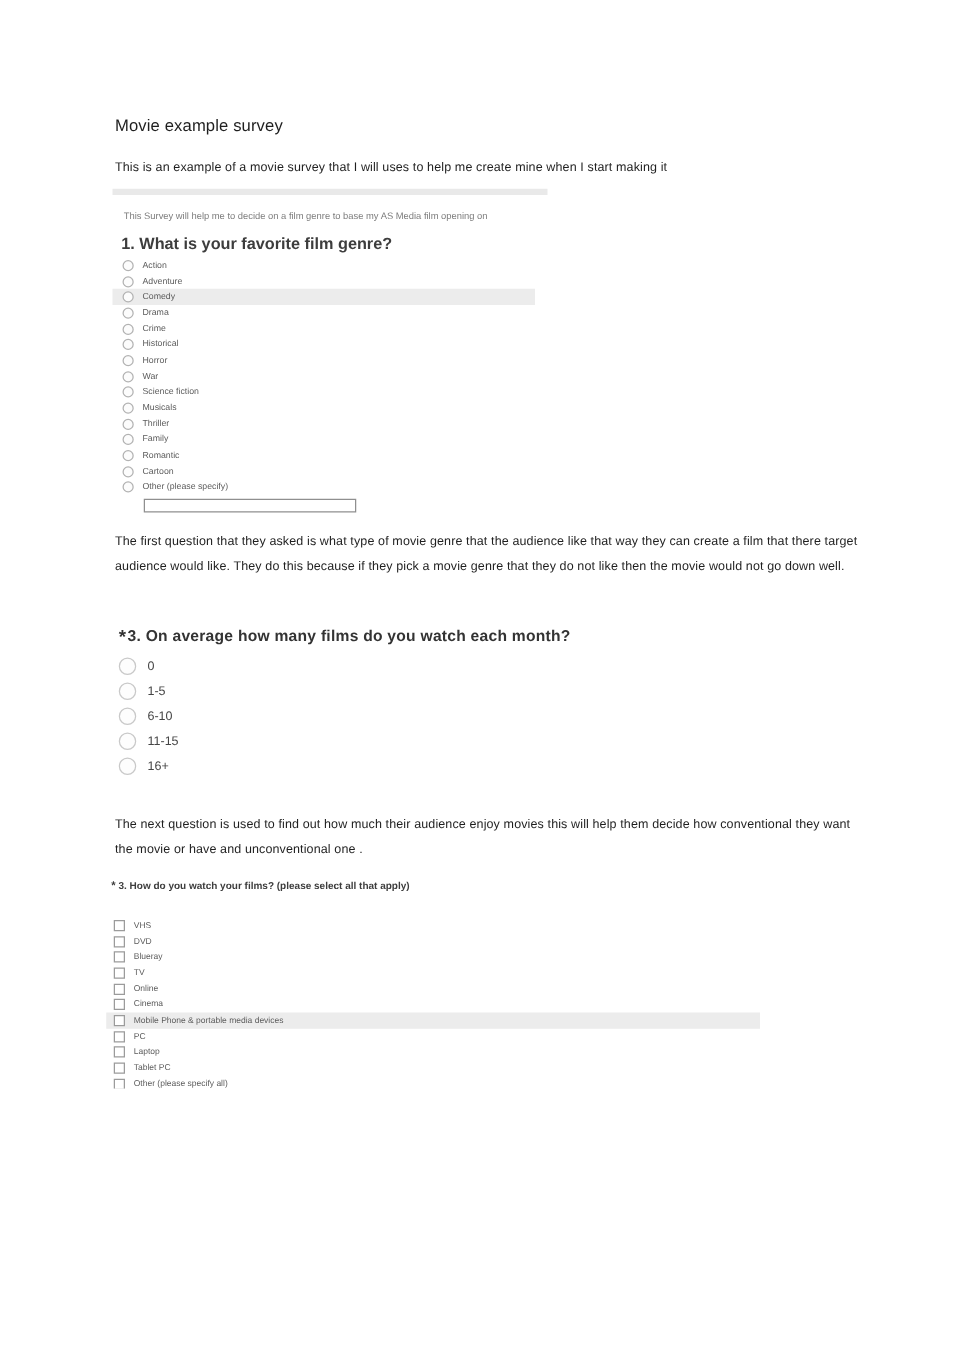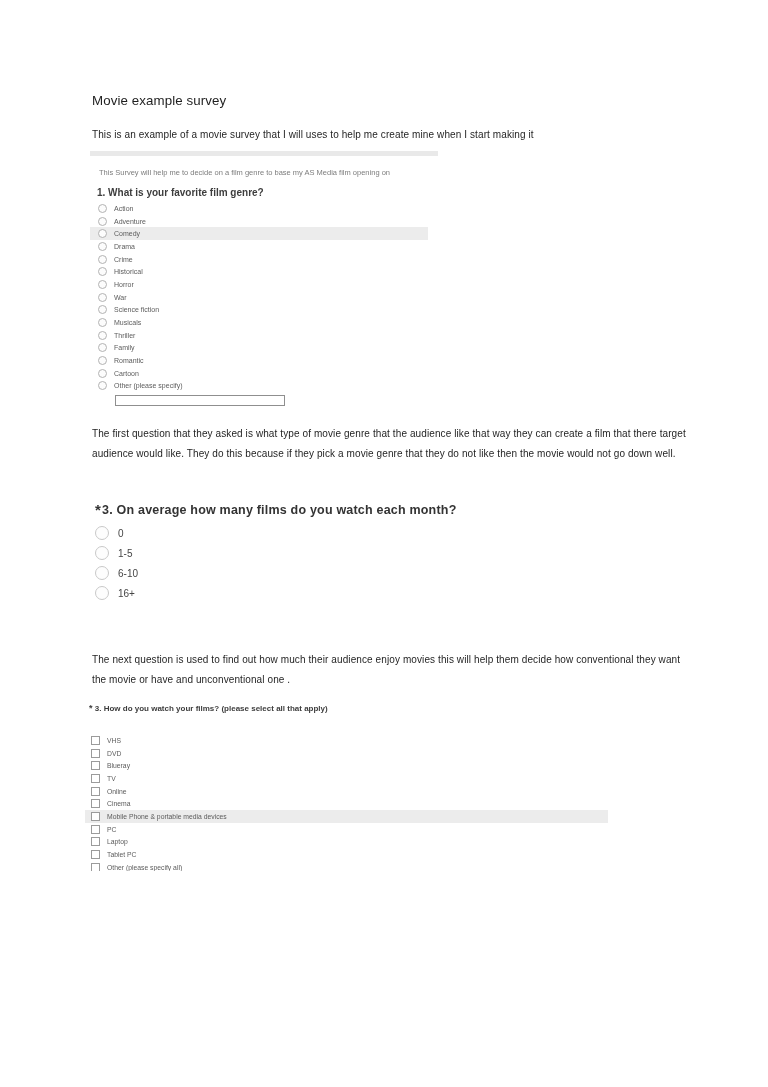--- a/index.html
+++ b/index.html
@@ -11,21 +11,21 @@
   .para { position:absolute; font-size:10px; line-height:19.6px; letter-spacing:0.1px; }
   #para-intro { left:92px; top:125px; width:640px; }
   #para-q1   { left:92px; top:424px; width:600px; }
   #para-q2   { left:92px; top:650px; width:600px; }
   #para-q3   { left:92px; top:884px; width:600px; }
 
   
   .survey1 { position:absolute; left:90px; top:151px; width:348px; filter:blur(0.3px); }
   .survey1 .topbar { height:5px; background:#e9e9e9; margin-bottom:9px; }
   .survey1 .s-header { font-size:7.5px; color:#7d7d7d; padding-left:9px; margin-bottom:10px;margin-top:12px; }
-  .survey1 .s-question { font-size:10px; font-weight:bold; color:#3d3d3d; padding-left:7px; margin-bottom:4px; }
+  .survey1 .s-question { font-size:13px; font-weight:bold; color:#3d3d3d; padding-left:7px; margin-bottom:4px; }
   .survey1 .opt { display:flex; align-items:center; height:12.7px; padding-left:8px; width:330px; }
   .survey1 .opt.hl { background:#ececec; }
   .survey1 .radio { width:7px; height:7px; border:1px solid #b2b2b2; border-radius:50%; margin-right:7px; background:#fcfcfc; flex:none; }
   .survey1 .lbl { font-size:7px; color:#5c5c5c; white-space:nowrap; }
   .survey1 .other-input { display:block; margin:3px 0 0 25px; width:168px; height:9px; border:1px solid #8f8f8f; background:#ffffff; padding:0; }
 
   
   .survey2 { position:absolute; left:95px; top:501px; }
   .survey2 .s-question { font-size:12.5px; font-weight:bold; color:#333333; letter-spacing:0.2px; }
   .survey2 .star { font-size:15px; font-weight:bold; margin-right:1px; vertical-align:-1px; }
@@ -134,20 +134,24 @@
       <div class="opt">
           <span class="radio"></span>
           <span class="lbl">1-5</span>
         </div>
       <div class="opt">
           <span class="radio"></span>
           <span class="lbl">6-10</span>
         </div>
       <div class="opt">
           <span class="radio"></span>
+          <span class="lbl">11-15</span>
+        </div>
+      <div class="opt">
+          <span class="radio"></span>
           <span class="lbl">16+</span>
         </div>
     </div>
   </div>
 
   <div class="para" id="para-q2">The next question is used to find out how much their audience enjoy movies this will help them decide how conventional they want the movie or have and unconventional one .</div>
 
   <div class="survey3">
     <div class="s-question"><span class="star">*</span> <span>3. How do you watch your films? (please select all that apply)</span></div>
     <div>

